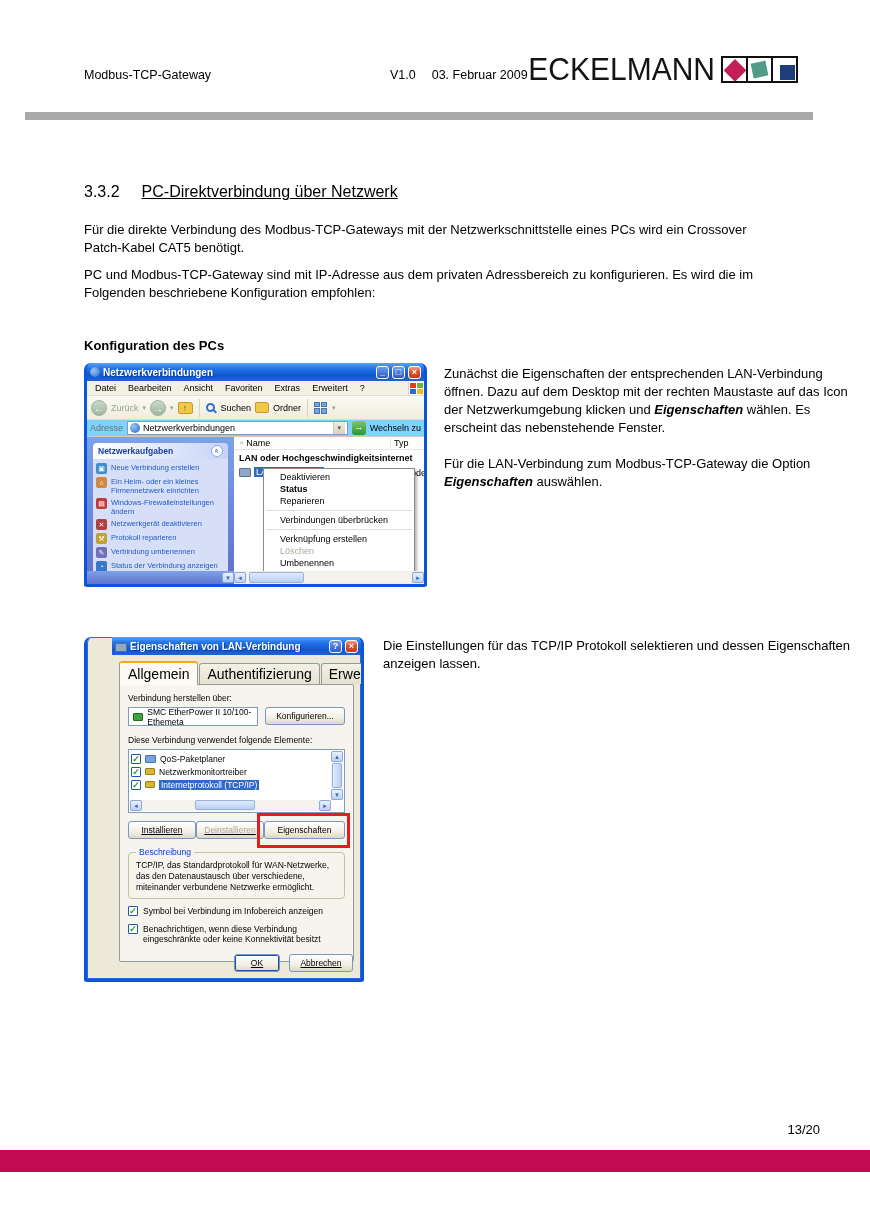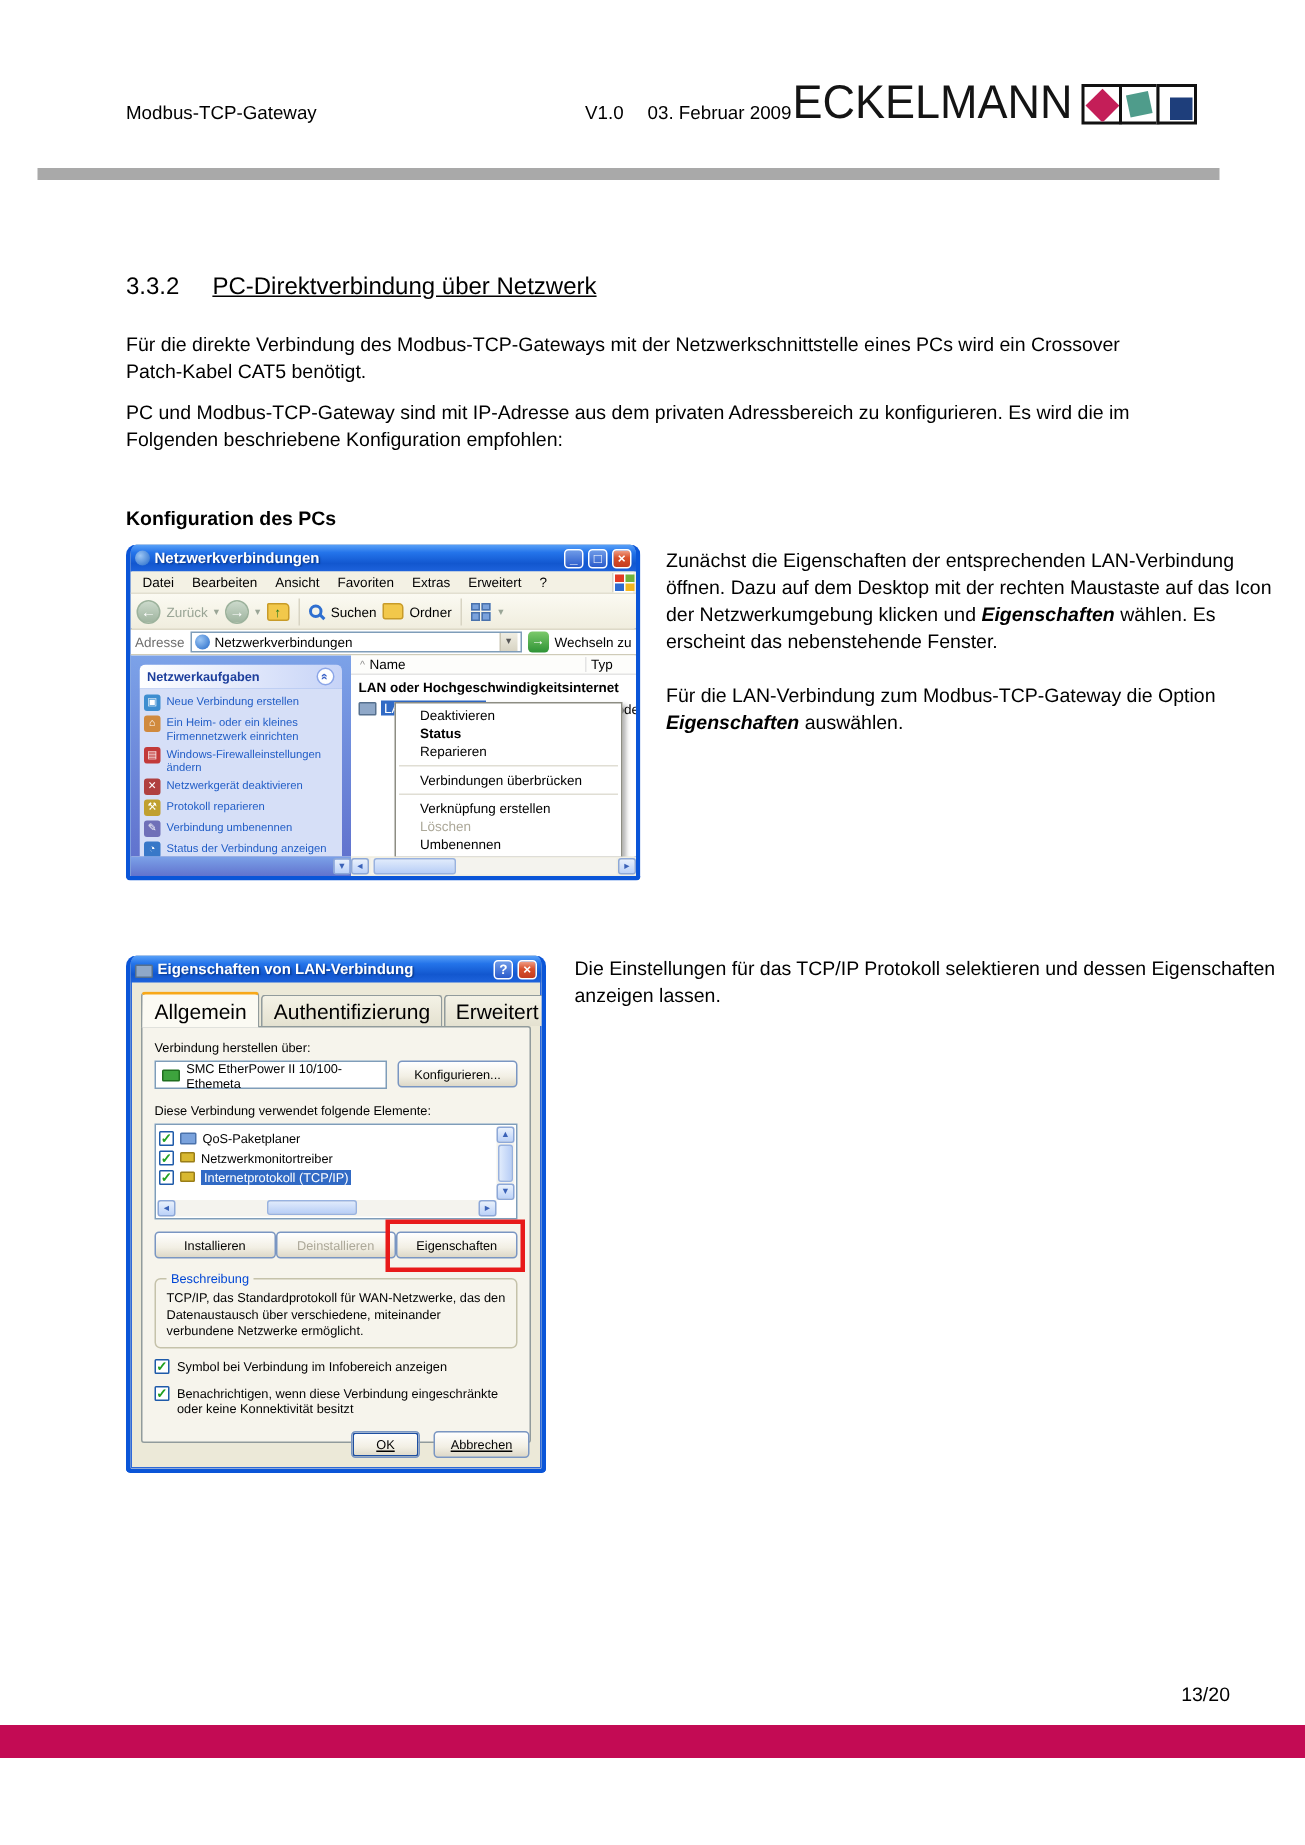--- a/index.html
+++ b/index.html
@@ -60,21 +60,21 @@
   .caret { font-size:7px; color:#9AA596; }
   .tsep { width:1px; height:18px; background:#D8D4C3; margin:0 2px; }
   .upfold { width:15px; height:12px; background:#F2C84B; border:1px solid #C89B28; border-radius:1px 3px 2px 2px;
             position:relative; color:#1E7A1E; font-size:9px; line-height:11px; text-align:center; font-weight:bold; }
   .mag { width:9px; height:9px; border:2px solid #2F6FD0; border-radius:50%; position:relative; margin-right:2px; }
   .mag::after { content:""; position:absolute; width:5px; height:2px; background:#2F6FD0;
                 transform:rotate(45deg); right:-4px; bottom:-2px; }
   .fold { width:14px; height:11px; background:#F2C84B; border:1px solid #C89B28; border-radius:1px 3px 2px 2px; }
   .views { width:14px; height:12px; display:grid; grid-template-columns:6px 6px; gap:1px; }
   .views i { background:#7AA2DC; border:1px solid #4A72AC; }
-  .addrbar { height:17px; background:#ffffff; display:flex; align-items:center; font-size:9px; gap:4px;
+  .addrbar { height:17px; background:#7dd3fc; display:flex; align-items:center; font-size:9px; gap:4px;
              padding:0 3px; border-bottom:1px solid #CFCBB8; }
   .addrlbl { color:#6F6F6F; }
   .addrbox { flex:1; height:14px; background:#fff; border:1px solid #7F9DB9; display:flex; align-items:center;
              gap:3px; padding:0 2px; }
   .netic { width:10px; height:10px; border-radius:50%; background:radial-gradient(circle at 35% 35%,#9CC6F4,#2268C8); }
   .drop { margin-left:auto; width:12px; height:12px; background:linear-gradient(180deg,#EFEDE2,#D8D4C4);
           border-left:1px solid #C9C5B4; font-size:7px; text-align:center; line-height:12px; color:#555; }
   .gobtn { width:14px; height:14px; background:linear-gradient(180deg,#7CC96B,#2E9335); border-radius:3px;
            color:#fff; font-size:9px; line-height:13px; text-align:center; font-weight:bold; }
   .golbl { font-size:9px; }
@@ -110,21 +110,21 @@
   .ehscroll { height:13px; background:#F1EFE3; display:flex; align-items:center; }
   .ehscroll .lp { width:147px; height:100%; background:linear-gradient(180deg,#7CA2E8,#6173CE);
                   display:flex; justify-content:flex-end; align-items:center; }
   .sbtn { width:12px; height:11px; background:linear-gradient(180deg,#E9F1FC,#BCD2F8); border:1px solid #8DA8D8;
           border-radius:2px; font-size:7px; line-height:10px; text-align:center; color:#3A62B8; flex:none; }
   .etrack { flex:1; height:11px; background:#F4F3EE; margin:0 1px; position:relative; }
   .ethumb { position:absolute; left:2px; top:0; width:55px; height:11px; border-radius:2px;
             background:linear-gradient(180deg,#E0EBFC,#B8CEF6); border:1px solid #98B2E0; }
 
   
-  .win2 { left:84px; top:637px; width:280px; height:345px; }
+  .win2 { left:84px; top:637px; width:280px; height:345px;padding-left:25px; }
   .dlgbody { padding:3px 7px 0 7px; height:324px; position:relative; }
   .tabs { display:flex; margin-top:2px; position:relative; z-index:2; align-items:flex-end; }
   .tab { font-size:14px; padding:2px 7px; border:1px solid #919B9C; border-bottom:none;
          border-radius:3px 3px 0 0; background:linear-gradient(180deg,#F4F2E6,#E4E1D0); margin-right:1px; }
   .tab.active { background:#FBFAF3; padding:3px 8px; position:relative; top:1px;
                 border-top:2px solid #F8A818; }
   .tabpanel { position:relative; border:1px solid #919B9C; background:#F6F4EC; border-radius:0 2px 2px 2px;
               padding:8px 8px 6px 8px; height:278px; font-size:8.5px; }
   .fld-lbl { margin-bottom:4px; }
   .adaptrow { display:flex; gap:7px; margin-bottom:9px; }
@@ -145,21 +145,21 @@
   .lsel { background:#316AC5; color:#fff; padding:0 2px; }
   .vscroll { position:absolute; right:1px; top:1px; bottom:12px; width:12px; background:#F4F3EE;
              display:flex; flex-direction:column; justify-content:space-between; align-items:center; }
   .vthumb { width:10px; flex:1; margin:1px 0; border-radius:2px;
             background:linear-gradient(90deg,#E0EBFC,#B8CEF6); border:1px solid #98B2E0; }
   .hscroll2 { position:absolute; left:1px; right:13px; bottom:1px; height:11px; background:#F4F3EE;
               display:flex; align-items:center; }
   .htrack2 { flex:1; height:11px; position:relative; }
   .hthumb2 { position:absolute; left:30%; width:60px; height:10px; border-radius:2px;
              background:linear-gradient(180deg,#E0EBFC,#B8CEF6); border:1px solid #98B2E0; }
-  .btnrow { display:flex; justify-content:space-between; margin-top:8px; }
+  .btnrow { display:flex; justify-content:space-between; margin-top:8px;text-decoration:underline; }
   .btnrow .xbtn { width:81px; }
   .xbtn.dis { color:#ACA899; }
   .annot-wrap { position:relative; width:81px; }
   .annot-wrap .xbtn { width:81px; position:relative; z-index:1; }
   .red-annot { position:absolute; inset:-8px -5px -9px -7px; border:3px solid #E81A1A; z-index:2; }
   .groupbox { margin-top:13px; border:1px solid #C5C2AA; border-radius:4px; padding:7px 5px 5px 7px;
               position:relative; }
   .grouplegend { position:absolute; top:-6px; left:7px; background:#F6F4EC; padding:0 3px; color:#0046D5; }
   .desc { font-size:8.5px; line-height:11px; }
   .chkline { display:flex; gap:5px; margin-top:7px; align-items:flex-start; }

